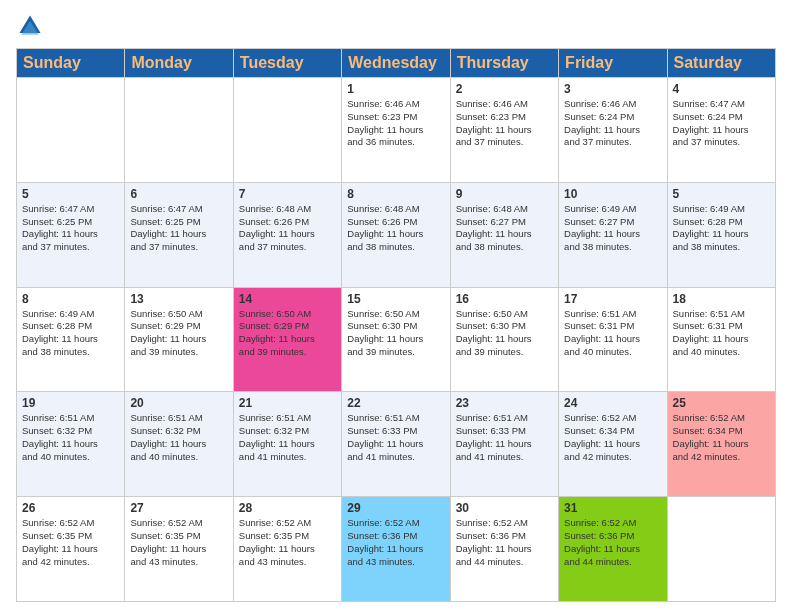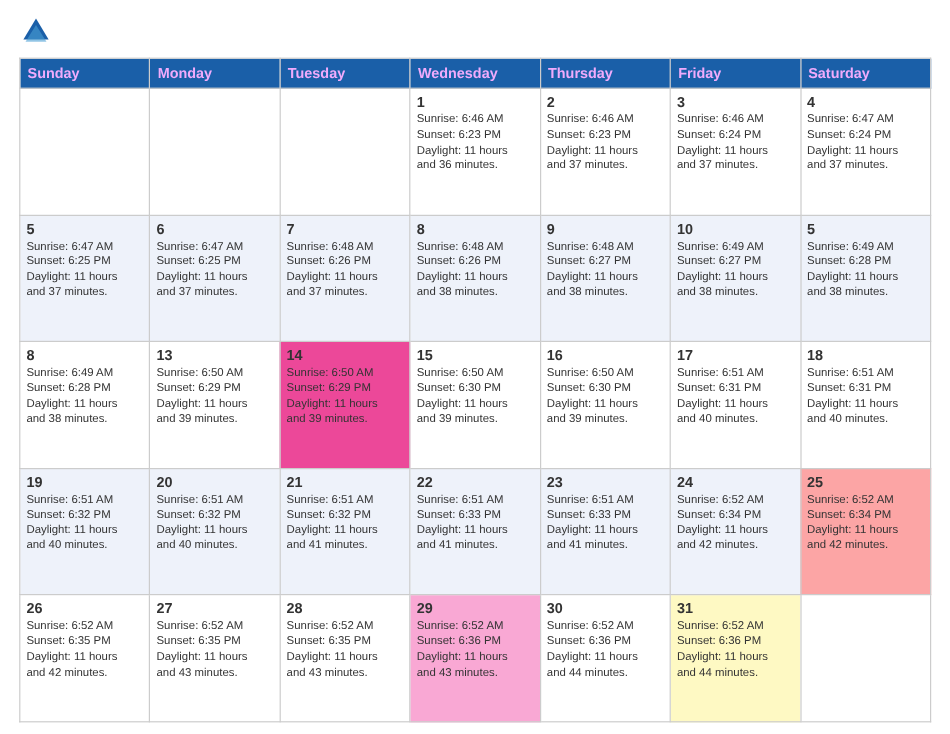--- a/index.html
+++ b/index.html
@@ -62,24 +62,24 @@
     }
     .calendar {
       flex: 1;
       border: 1px solid #ccc;
       border-collapse: collapse;
       width: 100%;
       table-layout: fixed;
     }
     .calendar th {
       background: #1a5fa8;
-      color: #f0abfc;
+      color: #fdba74;
       text-align: left;
       padding: 5px 6px;
-      font-size: 12px;
+      font-size: 16px;
       font-weight: bold;
       border: 1px solid #ccc;
     }
     .calendar td {
       vertical-align: top;
       padding: 4px 5px;
       border: 1px solid #ccc;
       font-size: 10px;
       color: #333;
       height: 82px;
@@ -336,35 +336,35 @@
 Daylight: 11 hours
 and 43 minutes.</div>
           </td>
           <td style="background: rgb(255, 255, 255);">
             <span class="day-num">28</span>
             <div class="day-info" style="white-space: pre-line;">Sunrise: 6:52 AM
 Sunset: 6:35 PM
 Daylight: 11 hours
 and 43 minutes.</div>
           </td>
-          <td style="background: #f9a8d4; margin-top: 36px;">
+          <td style="background: #7dd3fc; margin-top: 36px;">
             <span class="day-num">29</span>
             <div class="day-info" style="white-space: pre-line;">Sunrise: 6:52 AM
 Sunset: 6:36 PM
 Daylight: 11 hours
 and 43 minutes.</div>
           </td>
           <td style="background: rgb(255, 255, 255);">
             <span class="day-num">30</span>
             <div class="day-info" style="white-space: pre-line;">Sunrise: 6:52 AM
 Sunset: 6:36 PM
 Daylight: 11 hours
 and 44 minutes.</div>
           </td>
-          <td style="background: #fef9c3;">
+          <td style="background: #84cc16;">
             <span class="day-num">31</span>
             <div class="day-info" style="white-space: pre-line;">Sunrise: 6:52 AM
 Sunset: 6:36 PM
 Daylight: 11 hours
 and 44 minutes.</div>
           </td>
           <td class="empty"></td>
         </tr>
       </tbody>
   </table>

